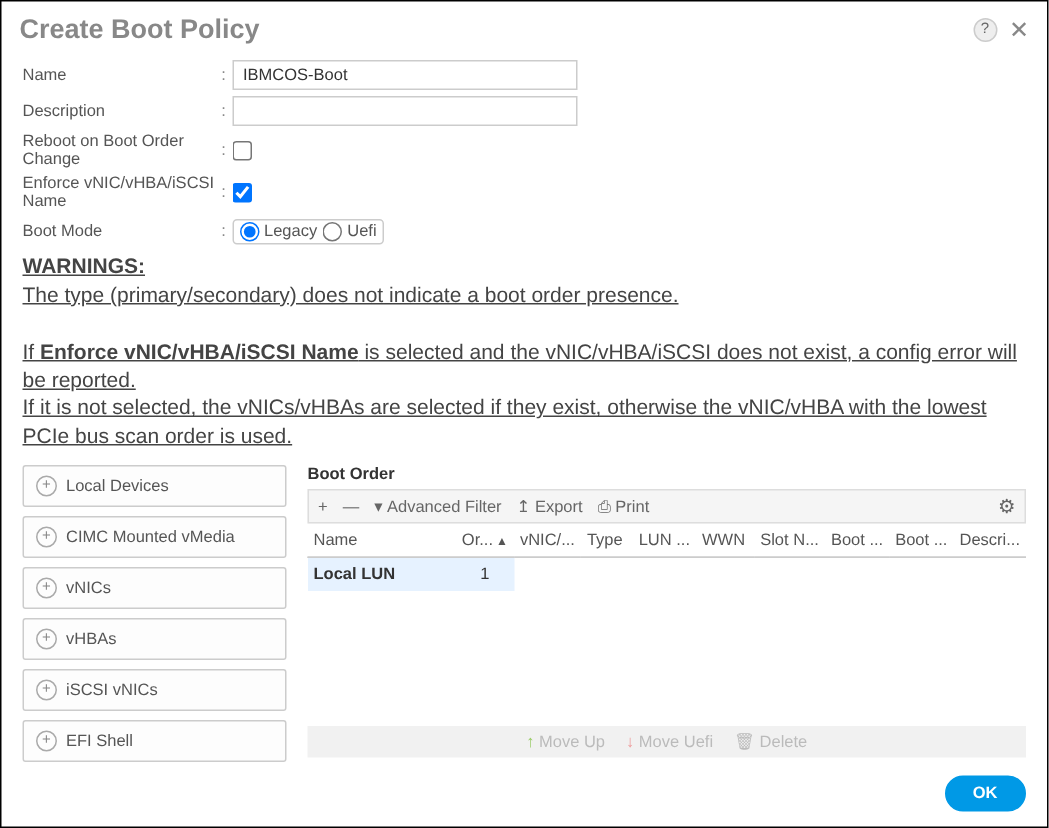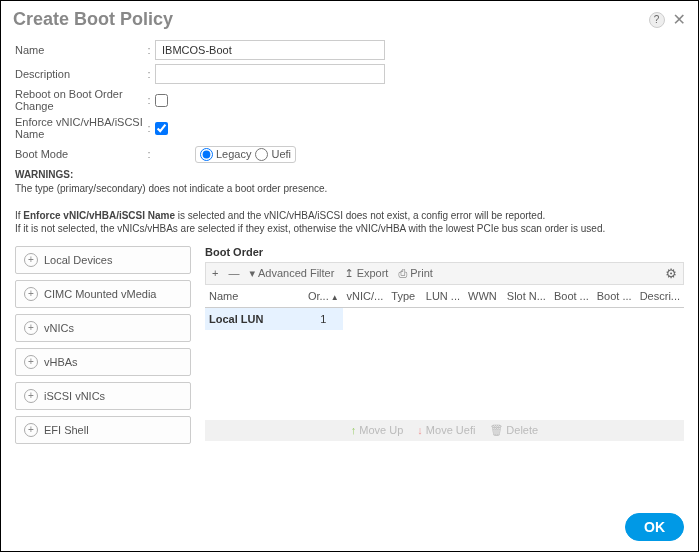--- a/index.html
+++ b/index.html
@@ -8,44 +8,44 @@
   .title-bar h1 { font-size: 18px; font-weight: 700; color: #888; }
   .title-ctrls { display: flex; align-items: center; gap: 8px; }
   .help-badge { width: 16px; height: 16px; border-radius: 50%; background: #eee; border: 1px solid #ccc; display: flex; align-items: center; justify-content: center; font-size: 10px; color: #666; }
   .close-x { font-size: 16px; color: #888; cursor: pointer; }
   .form-area { padding: 6px 14px 0 14px; }
   .frow { display: flex; align-items: center; margin-bottom: 4px; min-height: 20px; }
   .flabel { width: 128px; color: #555; }
   .colon { width: 12px; text-align: center; color: #888; }
   .txt-input { border: 1px solid #ccc; height: 20px; padding: 2px 6px; font-size: 11px; color: #333; width: 230px; }
   .chk { width: 13px; height: 13px; }
-  .radio-group { display: inline-flex; align-items: center; border: 1px solid #ccc; border-radius: 3px; padding: 1px 4px; gap: 4px; margin-left: 40px; }
+  .radio-group { display: inline-flex; align-items: center; border: 1px solid #ccc; border-radius: 3px; padding: 1px 4px; gap: 4px; }
   .radio-group label { display: inline-flex; align-items: center; gap: 3px; font-size: 11px; color: #555; }
-  .warnings { padding: 0 14px; margin-top: 4px; font-size: 10px; color: #444; line-height: 1.35; }
+  .warnings { padding: 0 14px; margin-top: 4px; font-size: 14px; color: #444; line-height: 1.35; text-decoration: underline; }
   .warnings b { font-weight: bold; }
   .mid { display: flex; padding: 10px 14px 0 14px; gap: 14px; }
   .cat-list { width: 176px; display: flex; flex-direction: column; gap: 6px; }
   .cat-btn { border: 1px solid #ccc; border-radius: 2px; padding: 6px 8px; display: flex; align-items: center; gap: 6px; color: #555; background: #fdfdfd; cursor: pointer; }
   .plus-circ { width: 14px; height: 14px; border: 1px solid #aaa; border-radius: 50%; display: inline-flex; align-items: center; justify-content: center; font-size: 10px; color: #888; line-height: 1; }
   .right-pane { flex: 1; display: flex; flex-direction: column; }
   .section-head { font-size: 11px; font-weight: bold; color: #333; margin-bottom: 4px; }
   .toolbar { display: flex; align-items: center; justify-content: space-between; border: 1px solid #ddd; background: #f5f5f5; padding: 3px 6px; font-size: 11px; color: #666; }
   .toolbar-left { display: flex; align-items: center; gap: 10px; }
   .tbtn { display: inline-flex; align-items: center; gap: 3px; color: #666; cursor: pointer; }
   .gear { font-size: 13px; color: #666; }
   table.grid { width: 100%; border-collapse: collapse; font-size: 11px; }
   table.grid th { text-align: left; font-weight: 400; color: #555; border-bottom: 1px solid #ccc; padding: 5px 4px; white-space: nowrap; overflow: hidden; }
   table.grid td { padding: 5px 4px; white-space: nowrap; overflow: hidden; color: #333; }
   tr.sel td:first-child { background: #e6f2ff; }
   tr td:nth-child(2) { background: #e6f2ff; text-align: center; }
   .actions-row { margin-top: 90px; background: #f1f1f1; padding: 4px 0; display: flex; justify-content: center; gap: 14px; font-size: 11px; color: #bbb; }
   .act { display: inline-flex; align-items: center; gap: 3px; }
   .ghost-btn { margin-top: 8px; border: 1px solid #e5e5e5; background: #f7f7f7; color: #ccc; border-radius: 12px; padding: 4px 12px; font-size: 11px; width: fit-content; }
   .footer { position: absolute; bottom: 10px; right: 14px; display: flex; gap: 8px; }
-  .btn { border-radius: 14px; padding: 5px 18px; font-size: 14px; cursor: pointer; border: 1px solid #ccc; background: #fff; color: #555; }
+  .btn { border-radius: 14px; padding: 5px 18px; font-size: 11px; cursor: pointer; border: 1px solid #ccc; background: #fff; color: #555; }
   .btn.primary { background: #0099e6; border-color: #0099e6; color: #fff; font-weight: bold; }
   .sort-caret { font-size: 8px; margin-left: 2px; }
 </style>
 </head>
 <body>
 
 <div class="title-bar">
   <h1>Create Boot Policy</h1>
   <div class="title-ctrls">
     <div class="help-badge">?</div>

